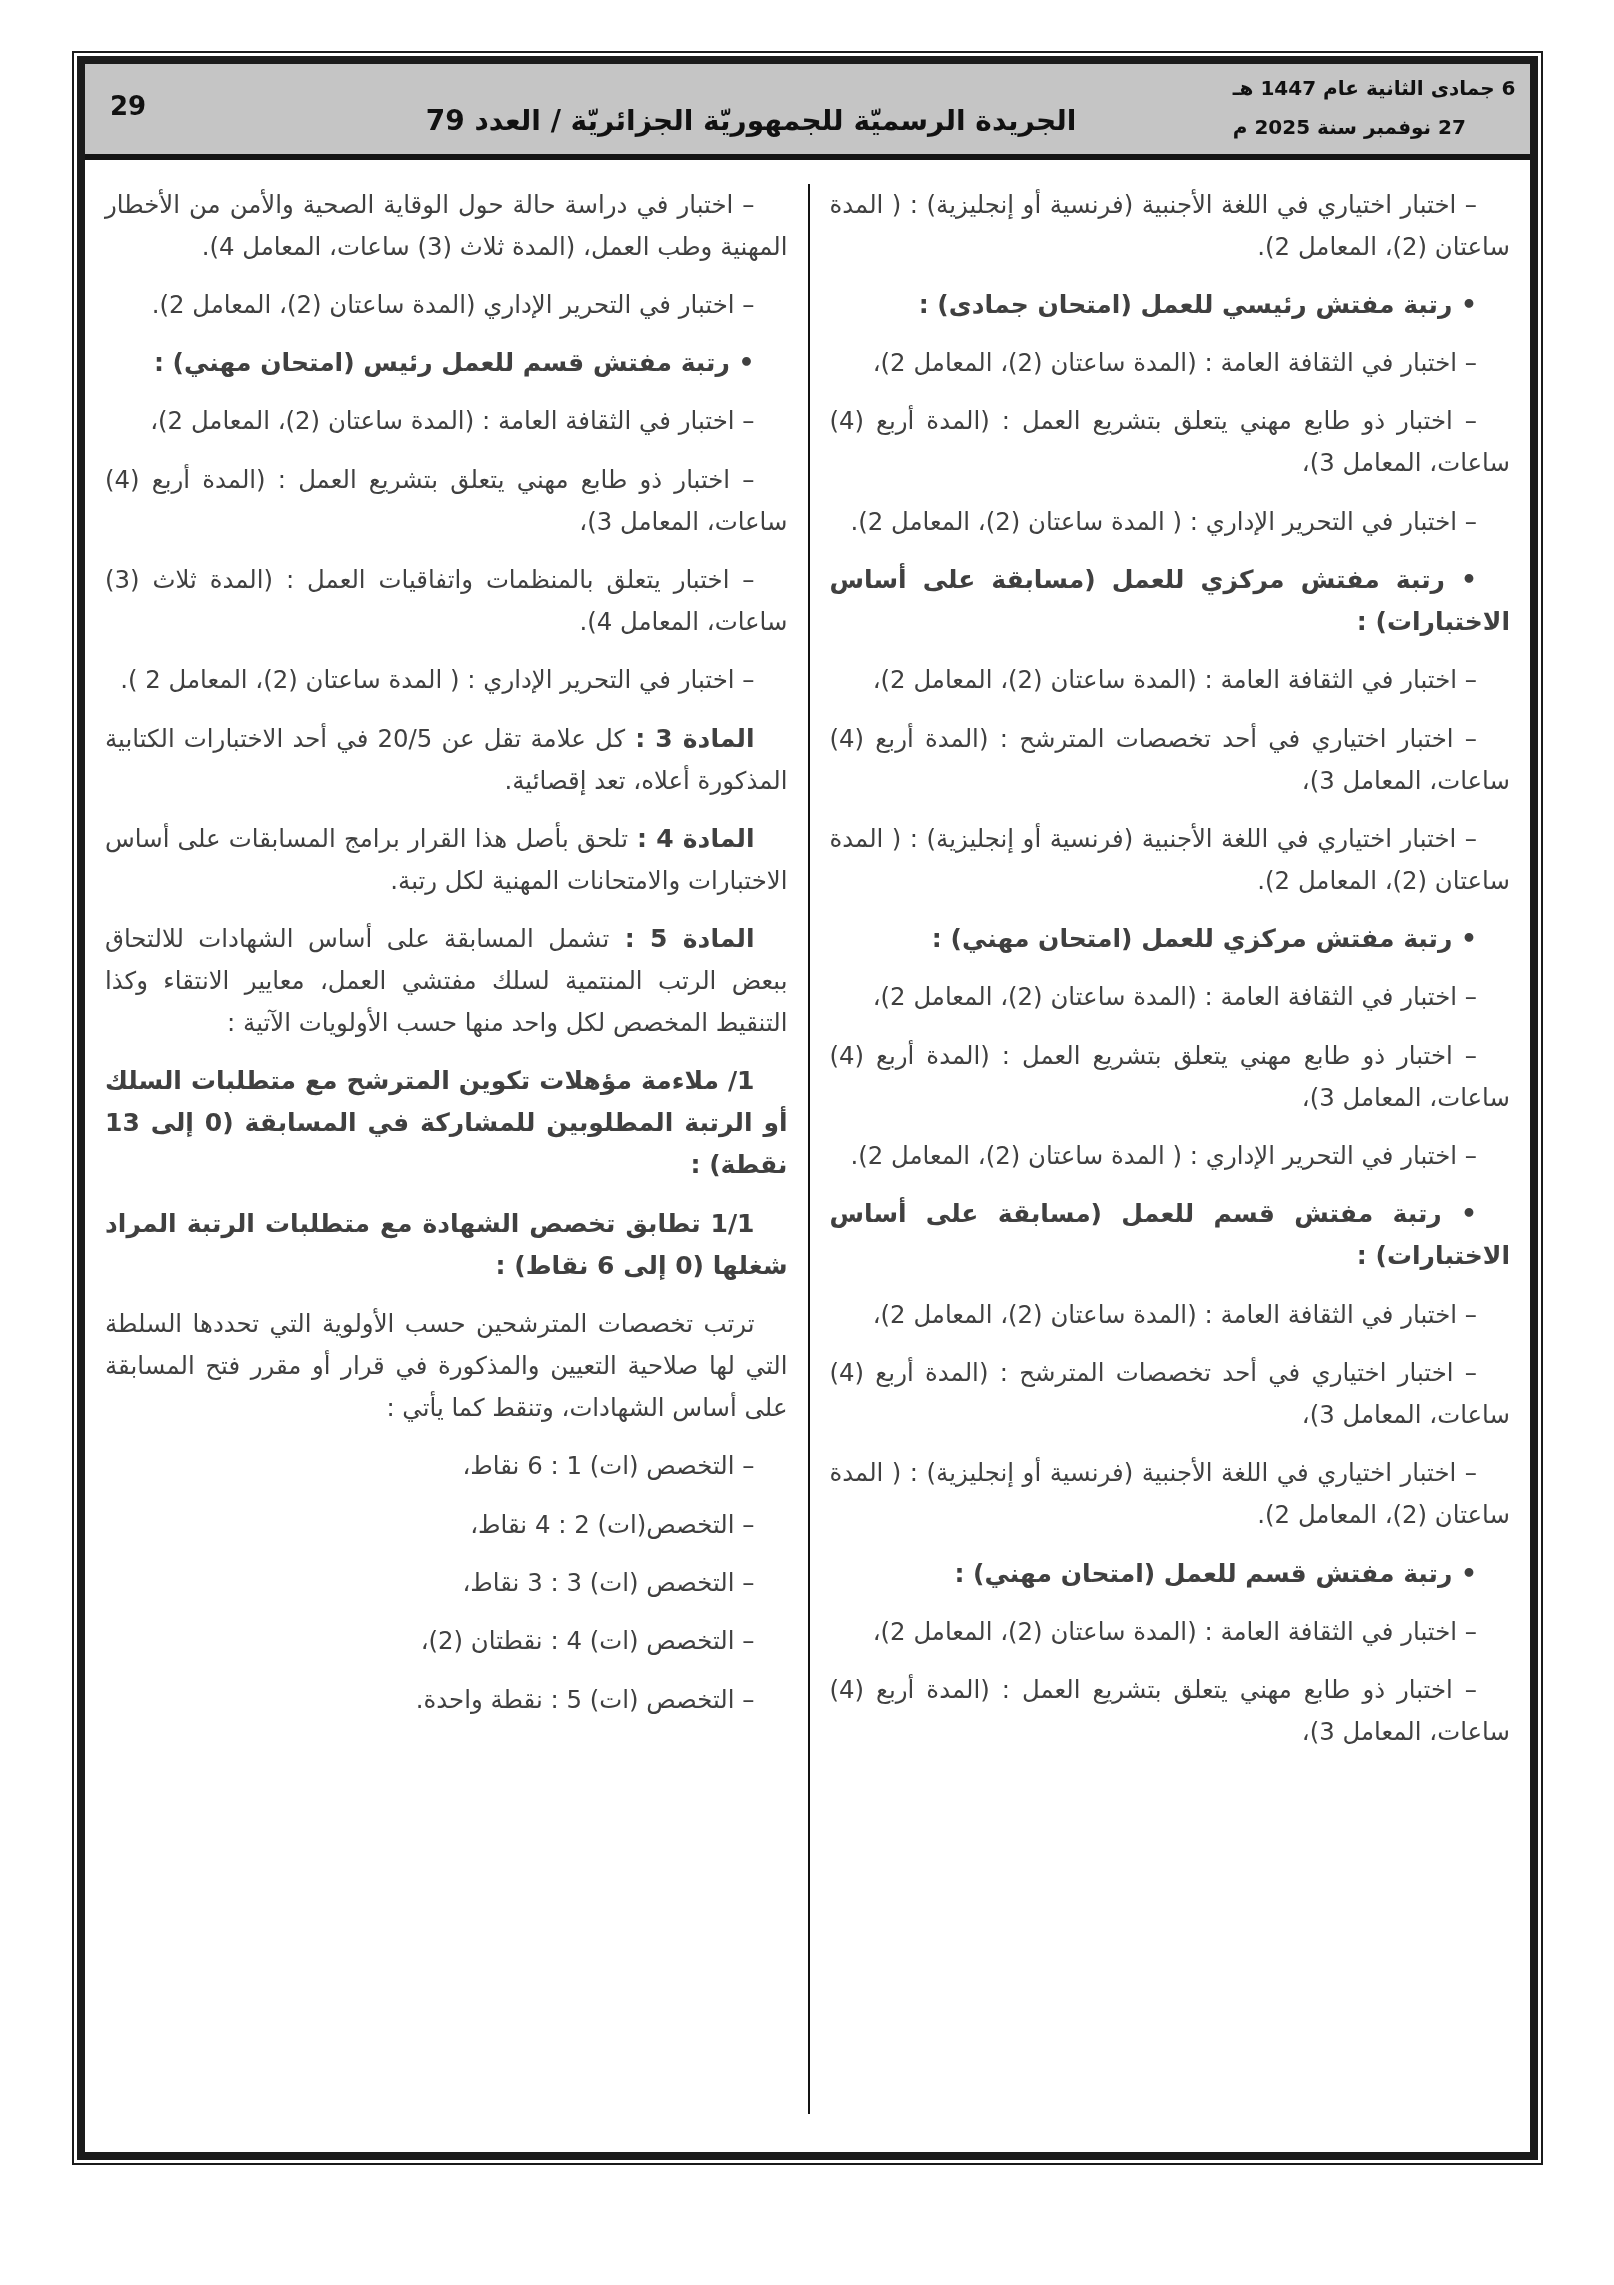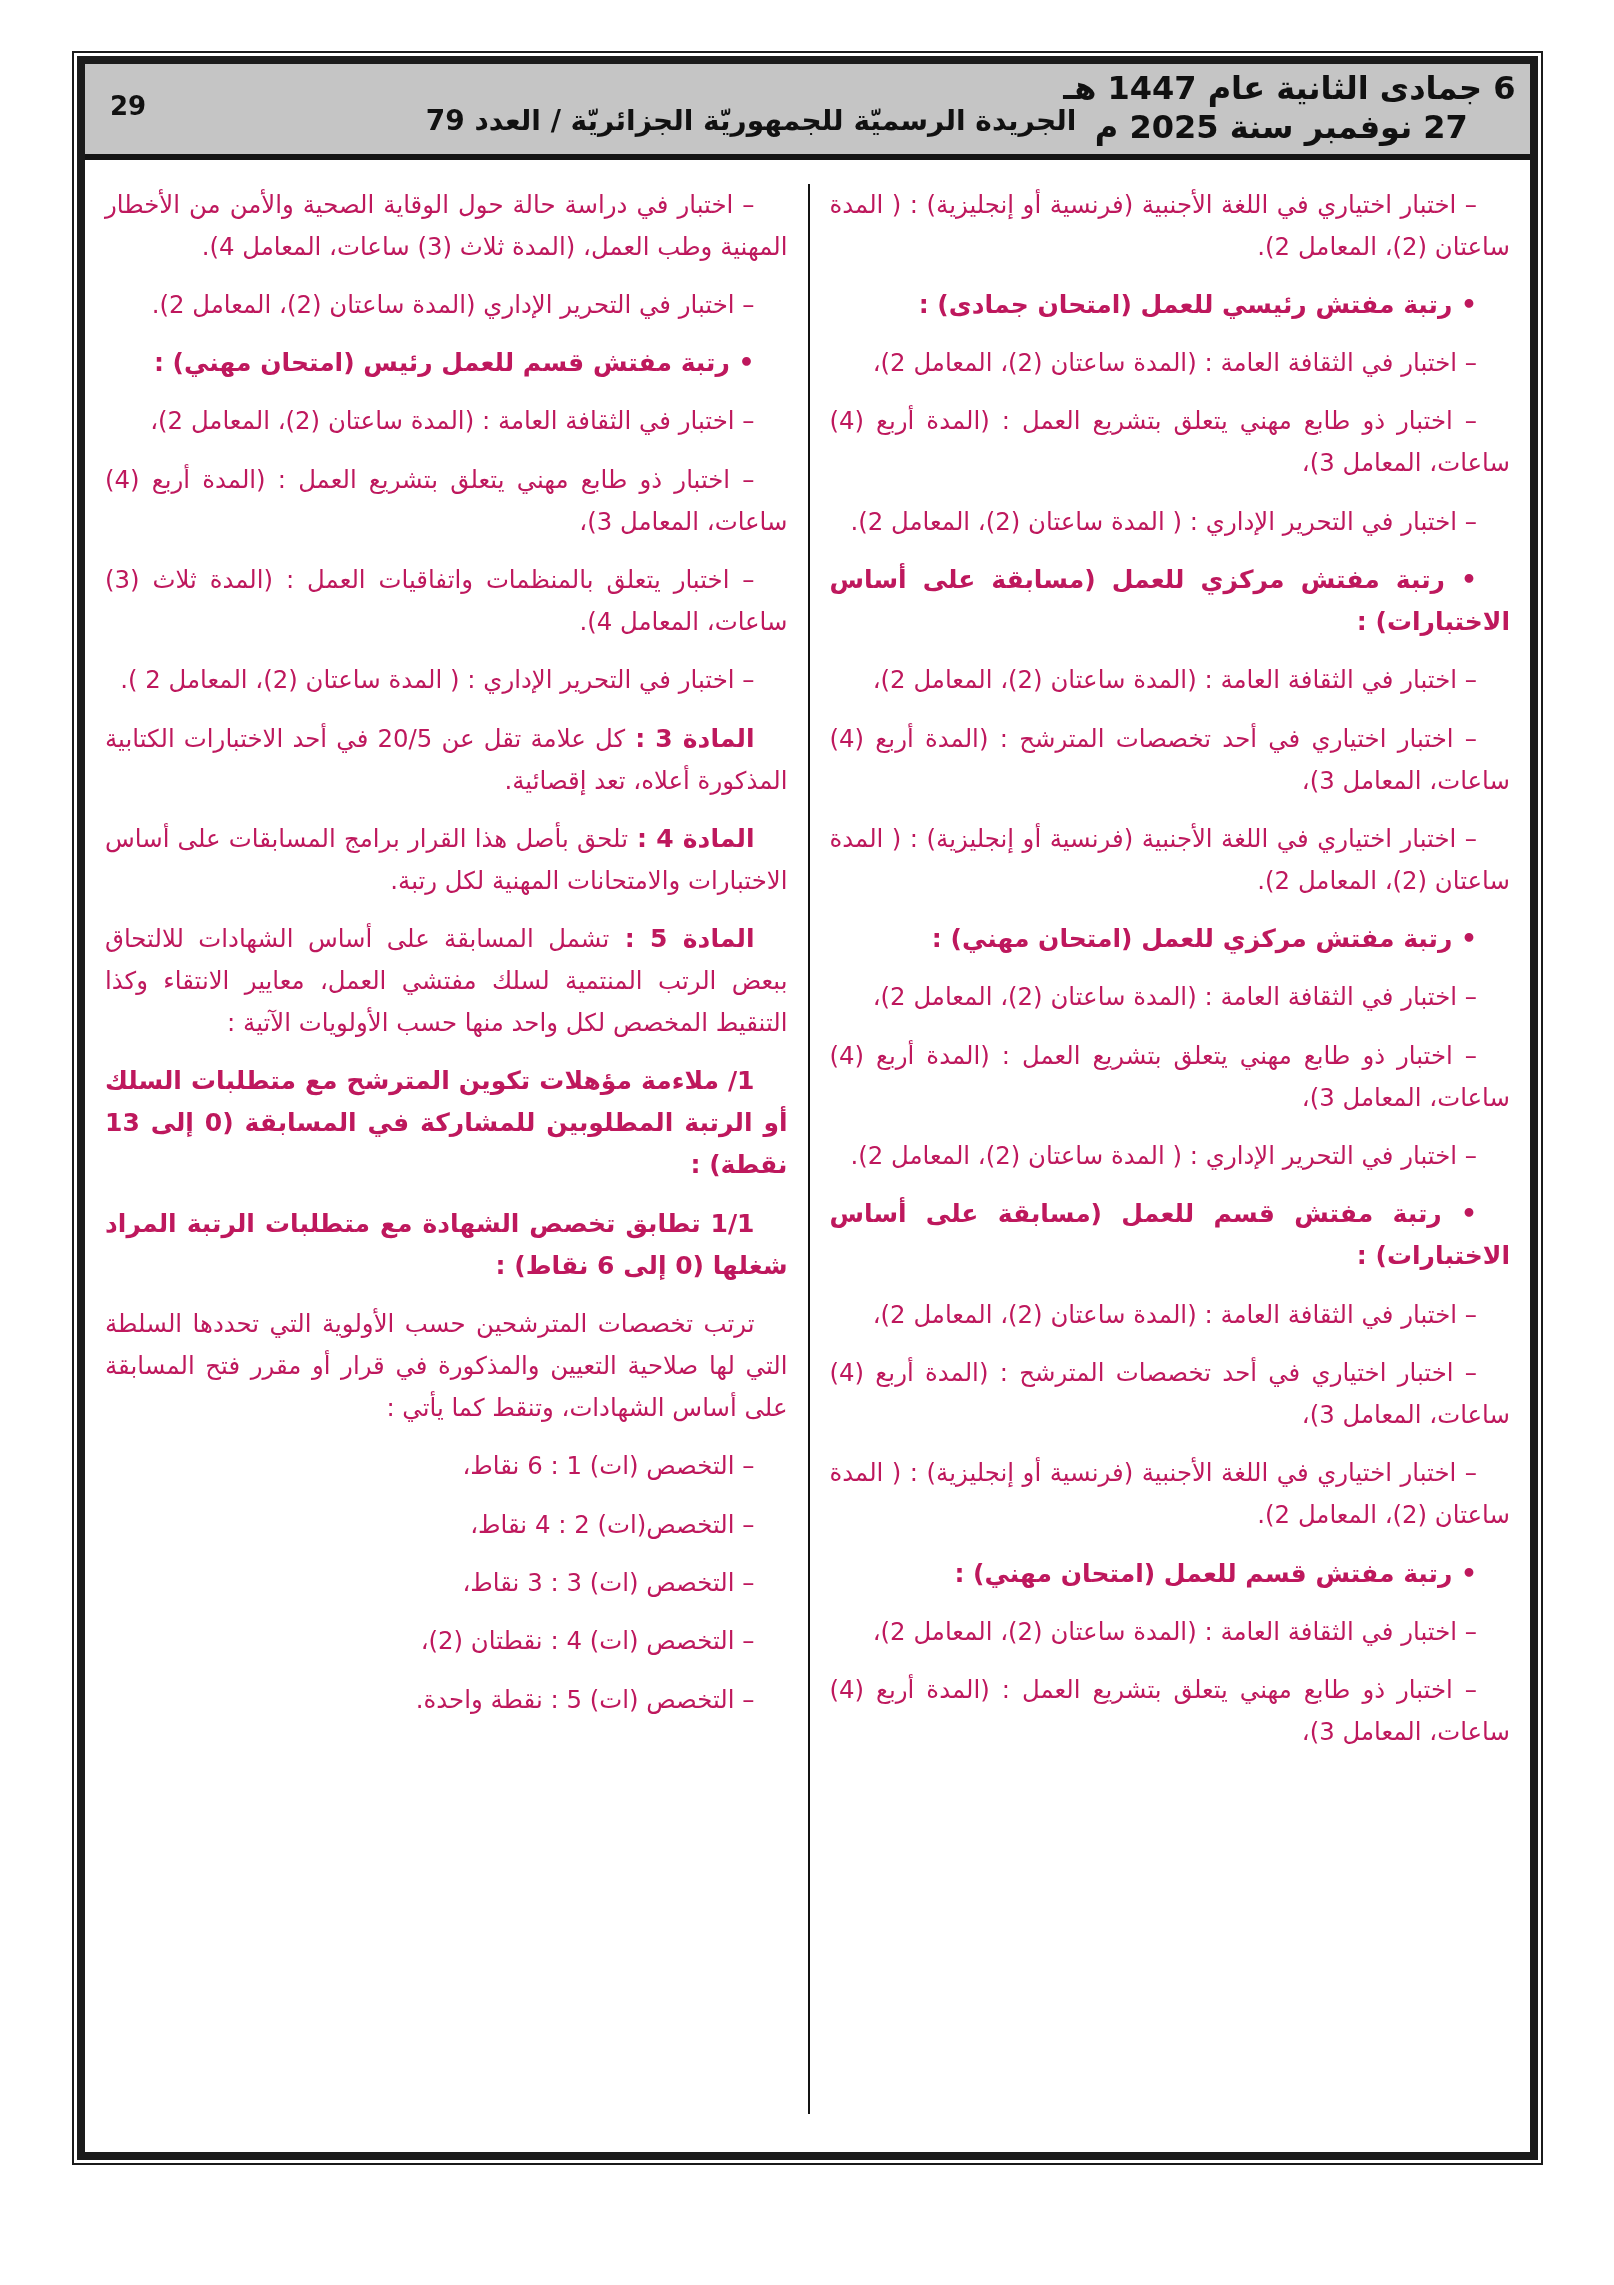--- a/index.html
+++ b/index.html
@@ -11,42 +11,42 @@
   .frame{
     position:absolute;left:77px;top:56px;width:1461px;height:2104px;
     border:8.1px solid #1b1b1b;outline:2.7px solid #1b1b1b;outline-offset:3.6px;
     box-sizing:border-box;background:#fff;overflow:hidden;
   }
   .masthead{
     height:90px;background:#c5c5c5;border-bottom:6.3px solid #141414;
     position:relative;
   }
   .masthead .dates{
-    position:absolute;top:5.4px;right:14.5px;text-align:center;
-    font-weight:bold;font-size:32px;line-height:39px;white-space:nowrap;
+    position:absolute;top:5.4px;right:14.5px;text-align:left;
+    font-weight:bold;font-size:20px;line-height:39px;white-space:nowrap;
   }
   .masthead .dates .g{margin-right:16px;}
   .masthead .journal-title{
     position:absolute;top:40px;left:0;right:113px;text-align:center;
     font-weight:bold;font-size:28px;white-space:nowrap;
   }
   .masthead .page-num{
     position:absolute;top:27px;left:25px;font-weight:bold;font-size:26px;
   }
   .content{
     display:flex;direction:rtl;align-items:stretch;
     padding-top:23.5px;min-height:1954px;box-sizing:border-box;
   }
   .col{
     width:50%;box-sizing:border-box;padding:0 20px;
   }
   .col.first{border-left:2.7px solid #141414;}
   .para{
     margin:0 0 16.3px 0;font-size:24.4px;line-height:42px;
-    text-align:justify;text-indent:33px;color:#be185d;
+    text-align:justify;text-indent:33px;color:#404040;
   }
   .para.heading{font-weight:bold;font-size:25px;}
   .para.boldpara{font-weight:bold;font-size:25px;}
   .para .lead{font-weight:bold;font-size:25px;margin-top:12px;}
 </style>
 </head>
 <body>
 
 <div class="frame">
 

